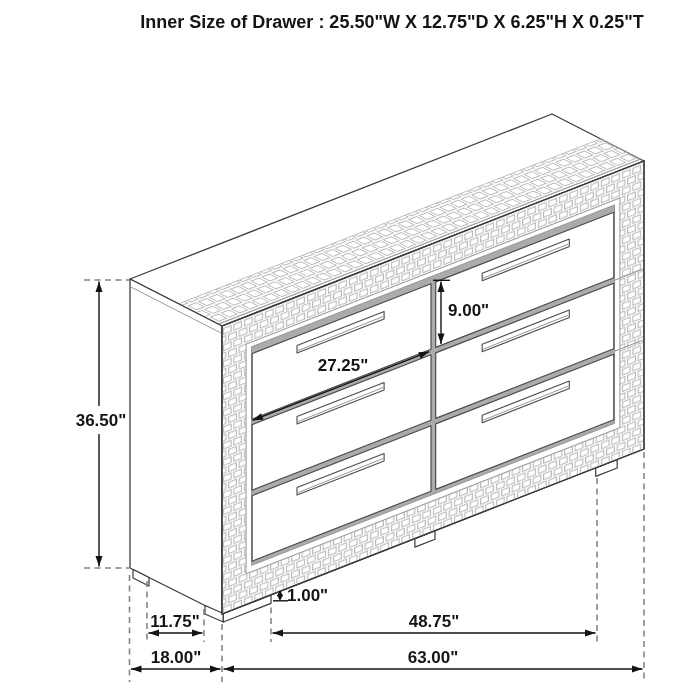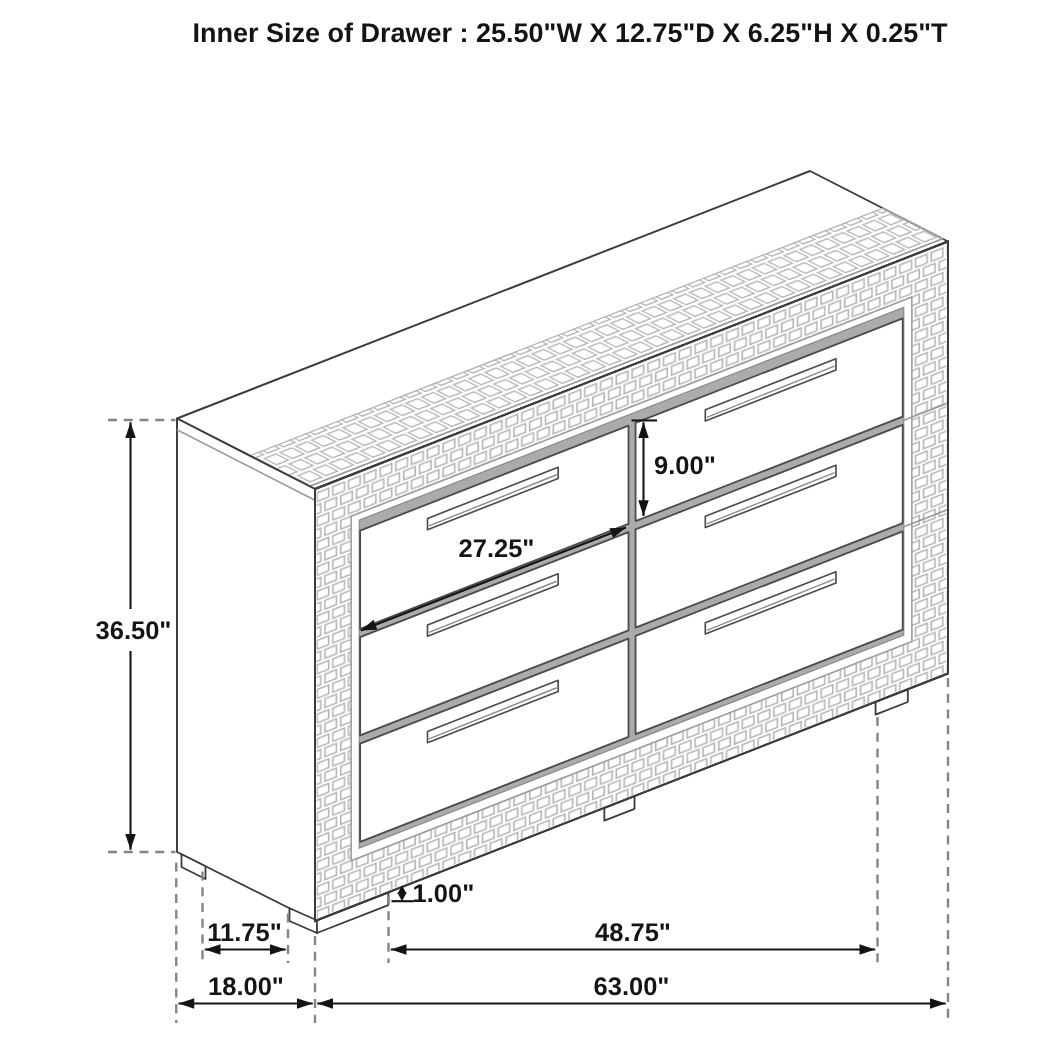--- a/index.html
+++ b/index.html
@@ -4,21 +4,21 @@
 <style>
   html, body {
     margin: 0;
     padding: 0;
     width: 700px;
     height: 700px;
     background: #ffffff;
     overflow: hidden;
     font-family: "Liberation Sans", sans-serif;
   }
-  .stage { position: relative; width: 576px; height: 700px; background: #fff; }
+  .stage { position: relative; width: 576px; height: 700px; background: #fff; padding-left: 12px; }
   svg { display: block; }
   text {
     font-family: "Liberation Sans", "DejaVu Sans", sans-serif;
     font-weight: bold;
     fill: #141414;
   }
   .dim-label { font-size: 17px; }
   .title-label { font-size: 18px; }
   .furn { stroke: #3c3c3c; stroke-width: 1.3; stroke-linejoin: round; }
   .dimline { stroke: #141414; stroke-width: 1.4; fill: none; }

